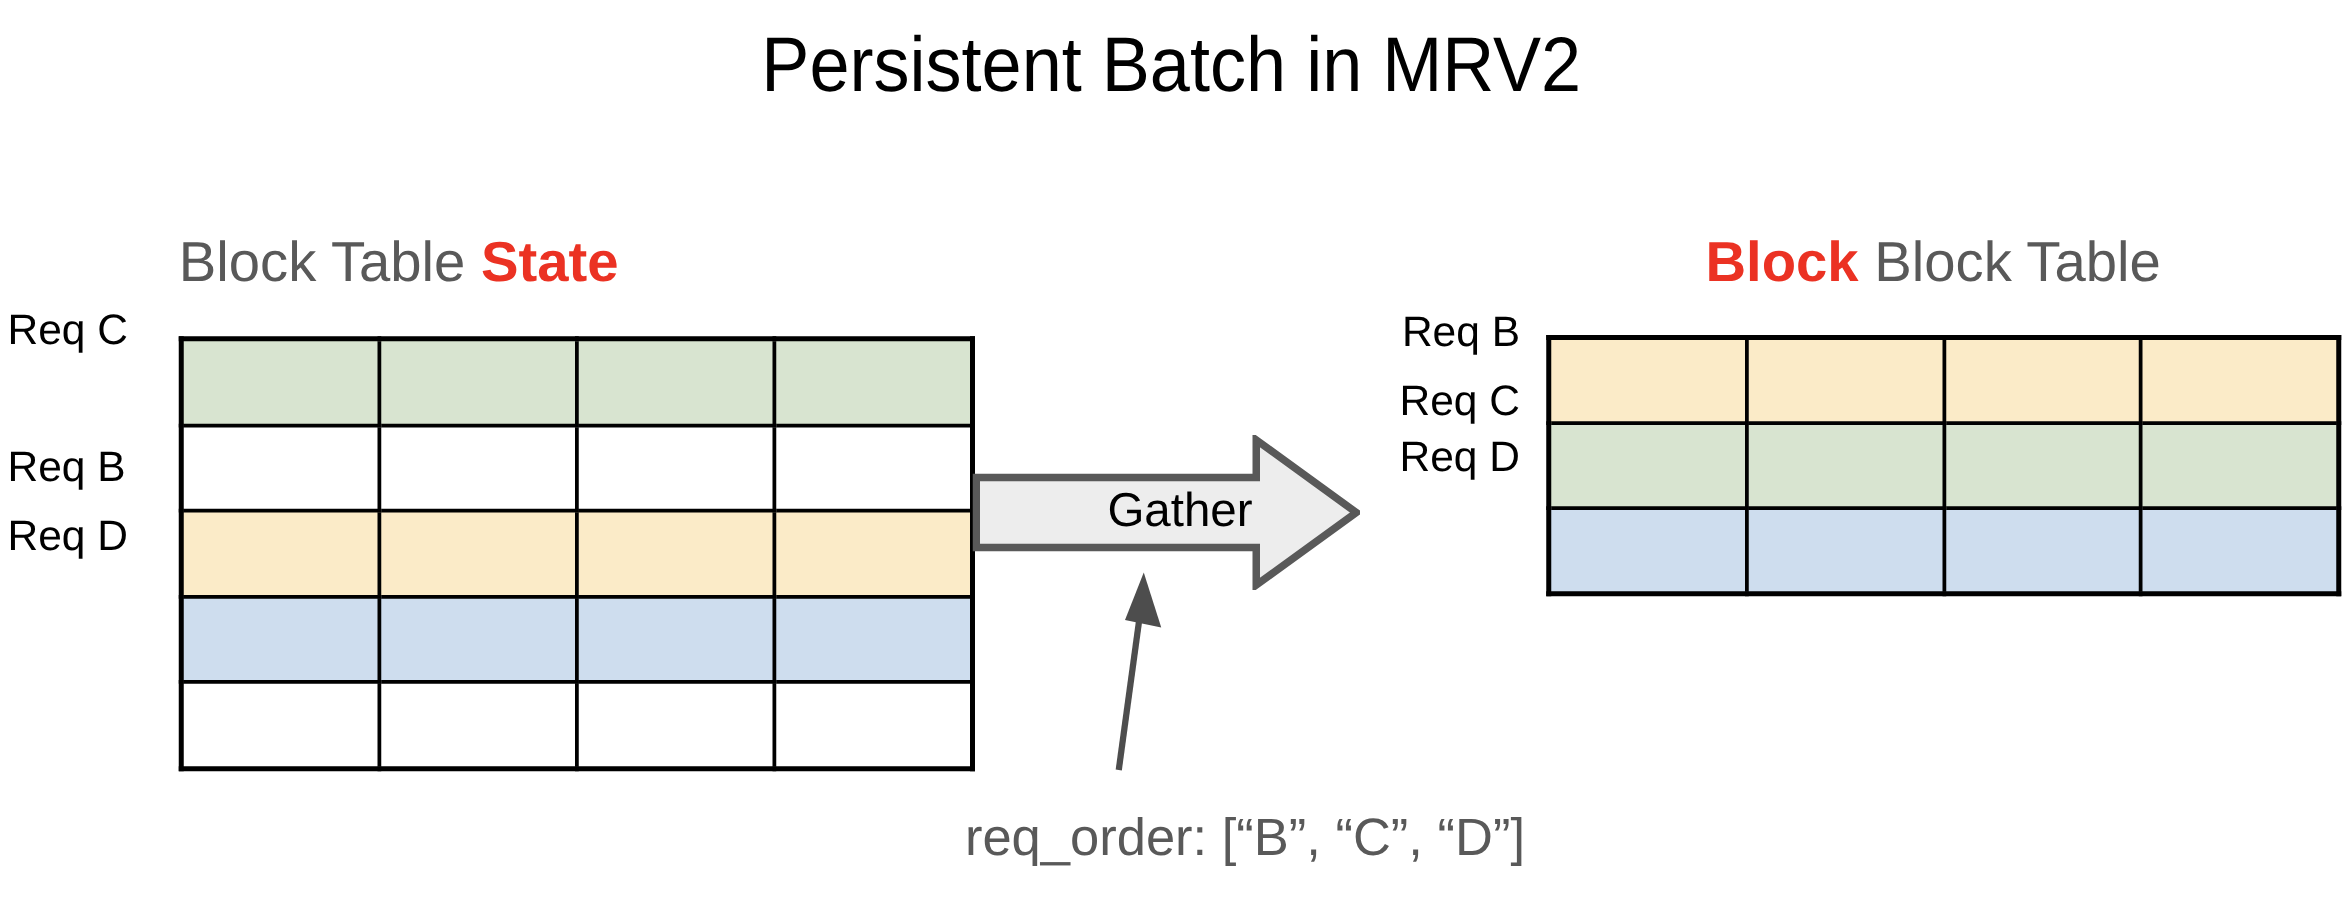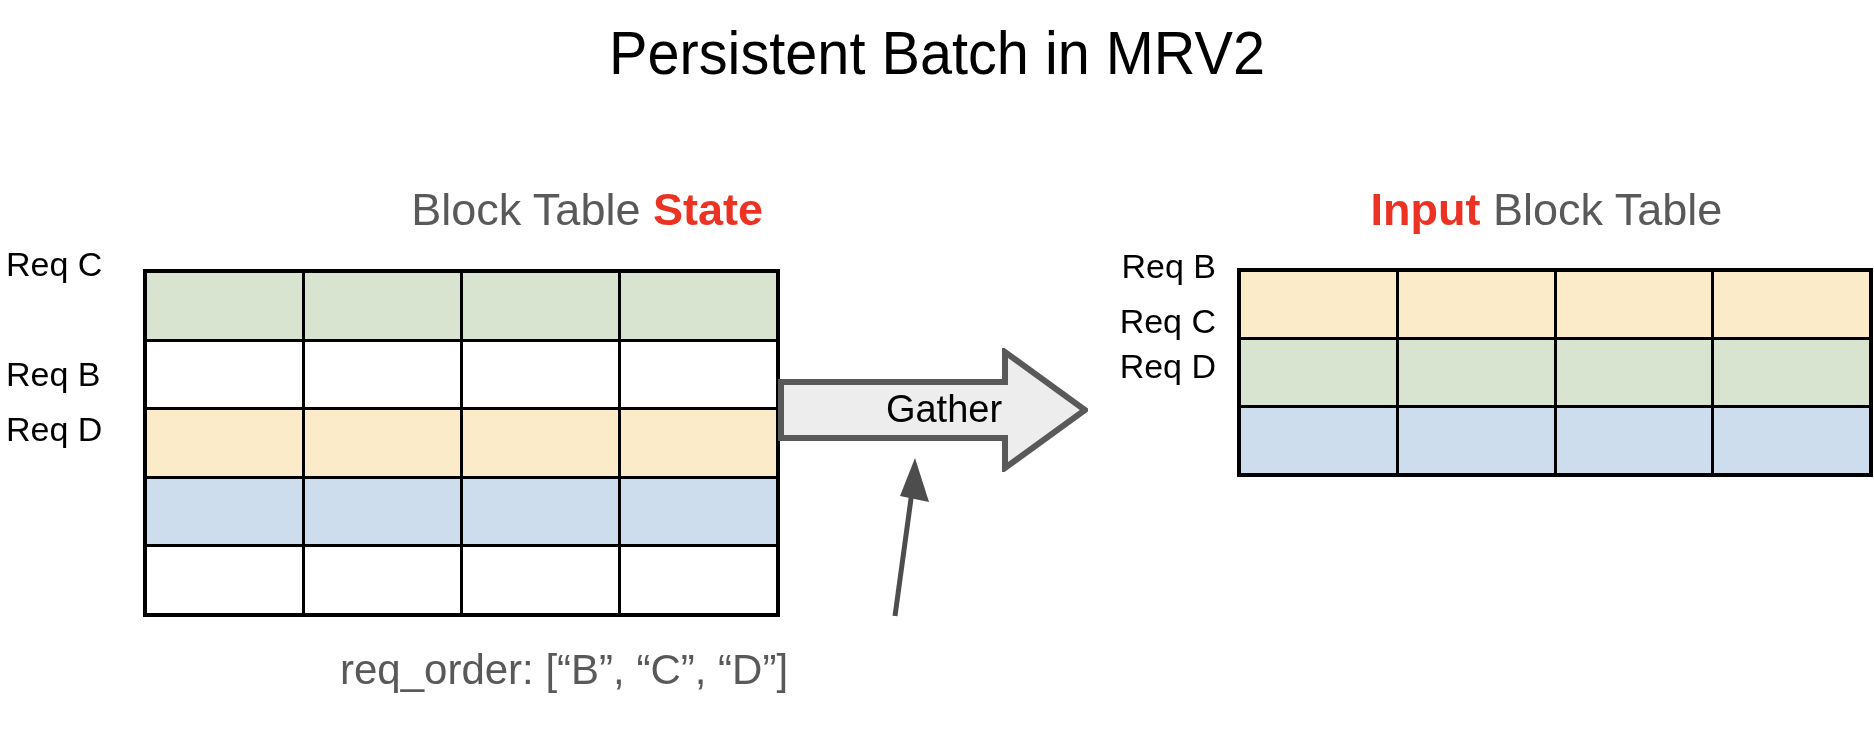--- a/index.html
+++ b/index.html
@@ -44,21 +44,21 @@
     position: absolute;
     font-size: 45px;
     line-height: 54px;
     color: #595959;
     white-space: nowrap;
   }
   .section-heading .accent {
     color: #EB3223;
     font-weight: bold;
   }
-  #heading-left  { left: 143px; top: 183px; width: 620px; text-align: right; }
+  #heading-left  { left: 143px; top: 183px; width: 620px; text-align: left; }
   #heading-right { left: 1237px; top: 183px; width: 619px; text-align: center; }
 
   
   .block-table {
     position: absolute;
     border-collapse: collapse;
     table-layout: fixed;
     border: 4px solid #000000;
   }
   .block-table td {
@@ -122,21 +122,21 @@
     height: 170px;
   }
   #req-order-arrow svg { display: block; width: 100px; height: 170px; }
 
   
   #req-order-caption {
     position: absolute;
     left: 340px;
     top: 643px;
     width: 880px;
-    text-align: left;
+    text-align: right;
     font-size: 42px;
     line-height: 54px;
     color: #595959;
     white-space: nowrap;
   }
 </style>
 </head>
 <body>
 
 <div class="stage">
@@ -196,21 +196,21 @@
   <div id="req-order-arrow">
     <svg viewBox="0 0 100 170" xmlns="http://www.w3.org/2000/svg">
       <line x1="40" y1="166" x2="58" y2="34" stroke="#4D4D4D" stroke-width="5"></line>
       <polygon points="60,8 74,52 45,46" fill="#4D4D4D"></polygon>
     </svg>
   </div>
 
   <div id="req-order-caption">req_order: [“B”, “C”, “D”]</div>
 
   <div id="heading-right" class="section-heading">
-    <span class="accent">Input</span><span> Block Table</span>
+    <span class="accent">Block</span><span> Block Table</span>
   </div>
 
   <div class="row-label right" id="label-input-b">Req B</div>
   <div class="row-label right" id="label-input-c">Req C</div>
   <div class="row-label right" id="label-input-d">Req D</div>
 
   <table id="input-table" class="block-table">
     <tbody>
       <tr>
         <td style="background: rgb(251, 235, 200);"></td>

